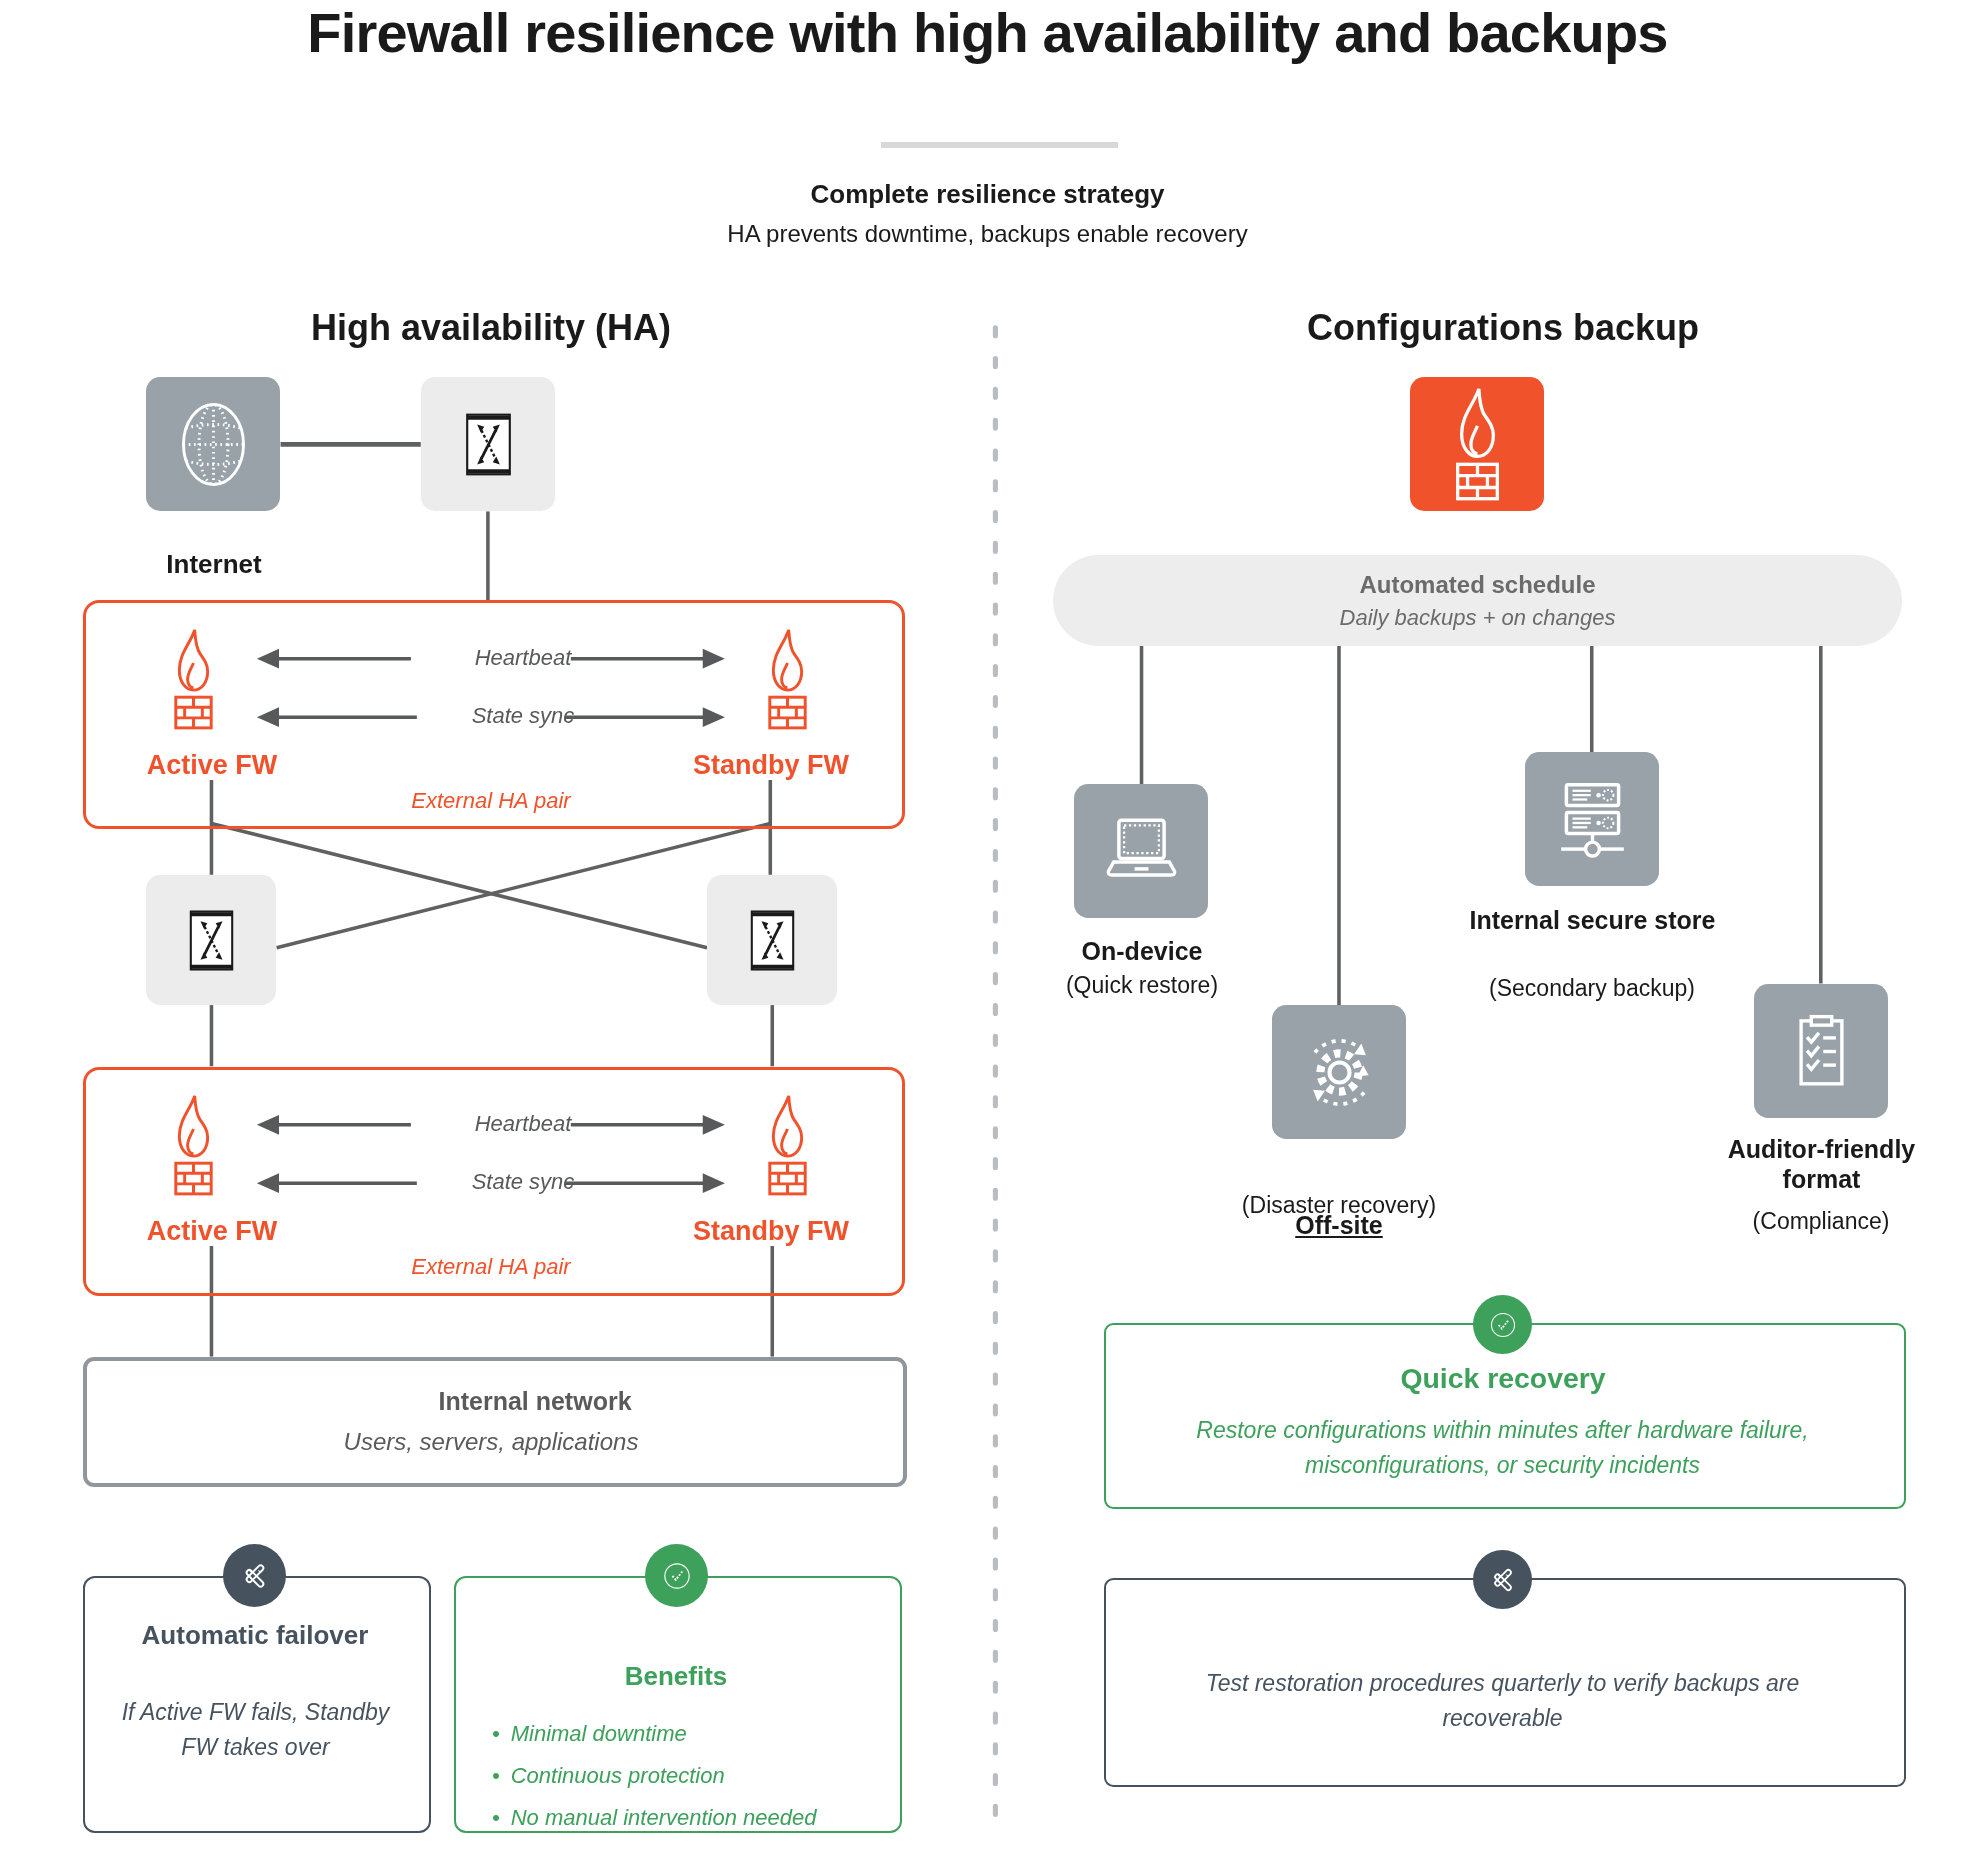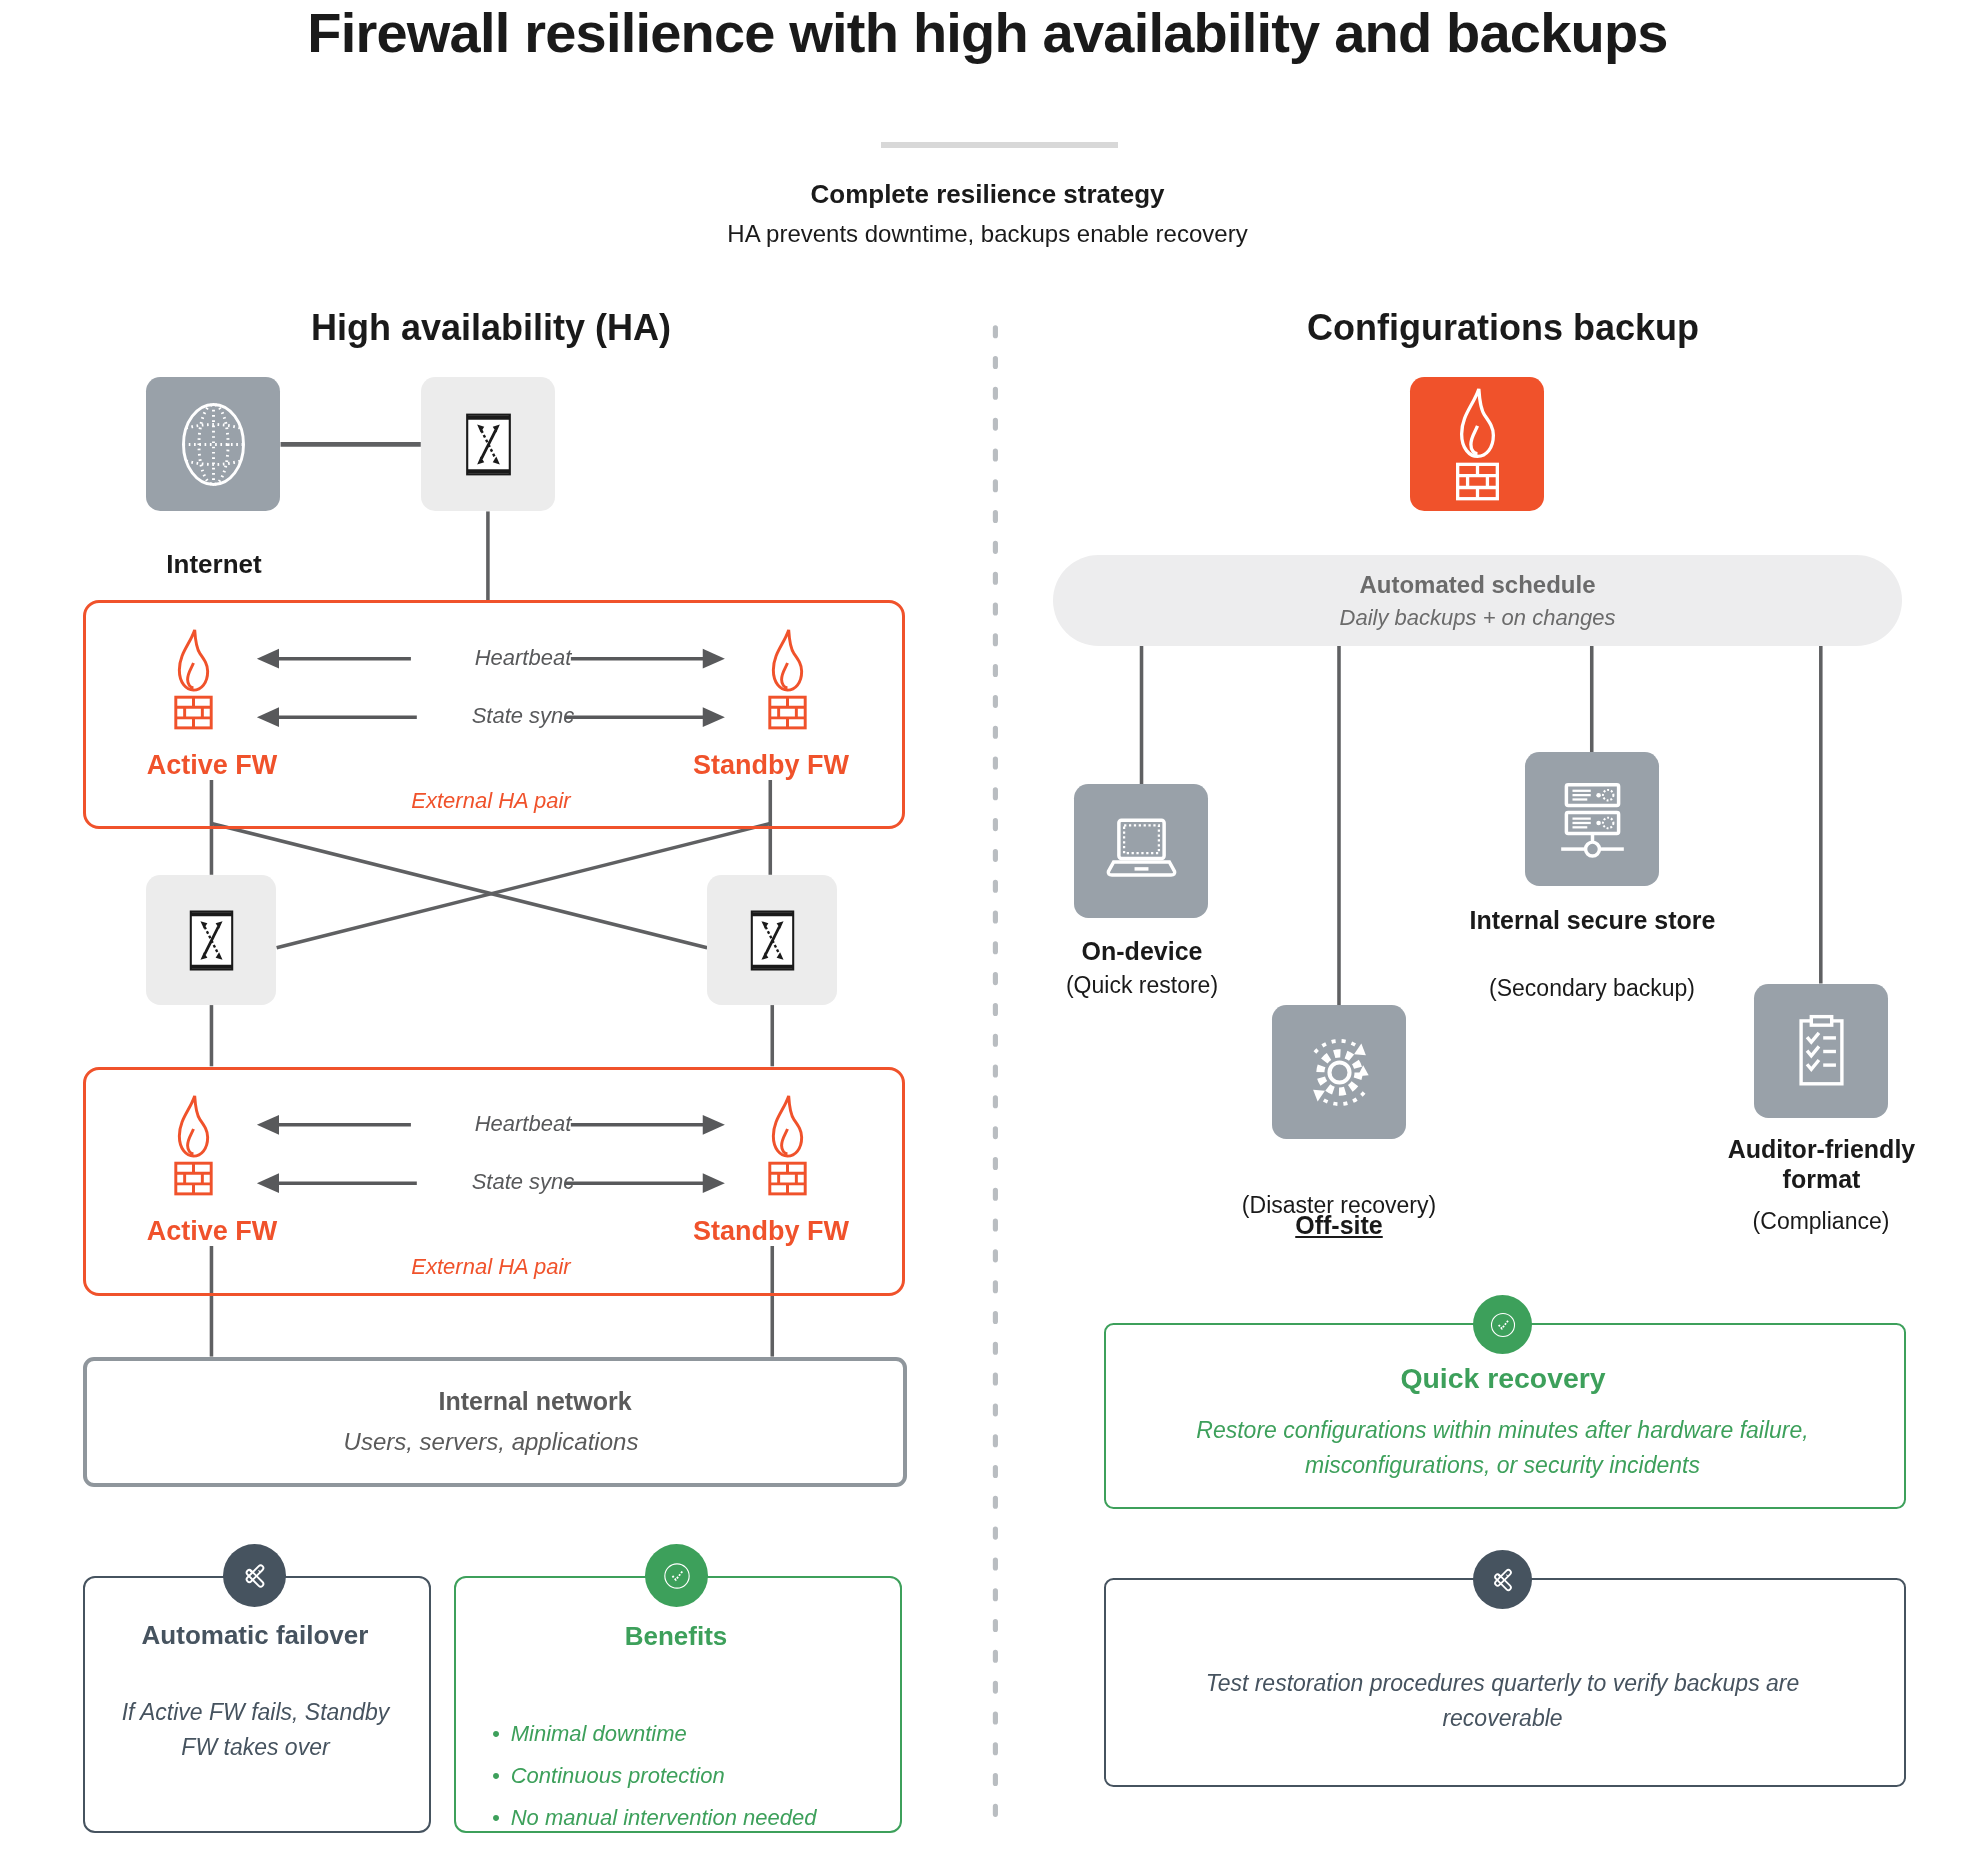--- a/index.html
+++ b/index.html
@@ -246,21 +246,21 @@
   <div class="abs ctr card-title-slate" style="left:103px;top:1621px;width:304px;z-index:2;">Automatic failover</div>
   <div class="abs ctr card-body-slate" style="left:119px;top:1695px;width:273px;z-index:2;">If Active FW fails, Standby FW takes over</div>
 
   <div class="plain-box" style="left:454px;top:1576px;width:444px;height:253px;border:2.8px solid #3DA05B;border-radius:12px;"></div>
   <div class="badge badge-green" style="left:645px;top:1544px;width:63px;height:63px;">
     <svg width="38" height="38" viewBox="0 0 100 100">
       <circle cx="50" cy="50" r="32" stroke="#fff" stroke-width="3" fill="none"></circle>
       <path d="M38,50 l9,10 l17,-22" stroke="#fff" stroke-width="5" fill="none" stroke-dasharray="5 4"></path>
     </svg>
   </div>
-  <div class="abs ctr card-title-green" style="left:454px;top:1621px;width:444px;z-index:2;">Benefits</div>
+  <div class="abs ctr card-title-green" style="left:454px;top:1661px;width:444px;z-index:2;">Benefits</div>
   <div class="abs" style="left:492px;top:1673px;width:391px;z-index:2;margin-top:48px;">
     <div class="benefit-item">Minimal downtime</div>
     <div class="benefit-item">Continuous protection</div>
     <div class="benefit-item">No manual intervention needed</div>
   </div>
 
   <div class="tile tile-orange" style="left:1410px;top:377px;width:134px;height:134px;">
     <svg width="67" height="119" viewBox="0 0 100 180">
       <g stroke="#fff" fill="none" stroke-width="5">
         <path d="M52,6 C44,30 26,46 26,74 C26,96 38,108 50,108 C63,108 74,96 74,76 C74,64 68,56 61,46 C55,38 53,22 52,6 Z"></path>

